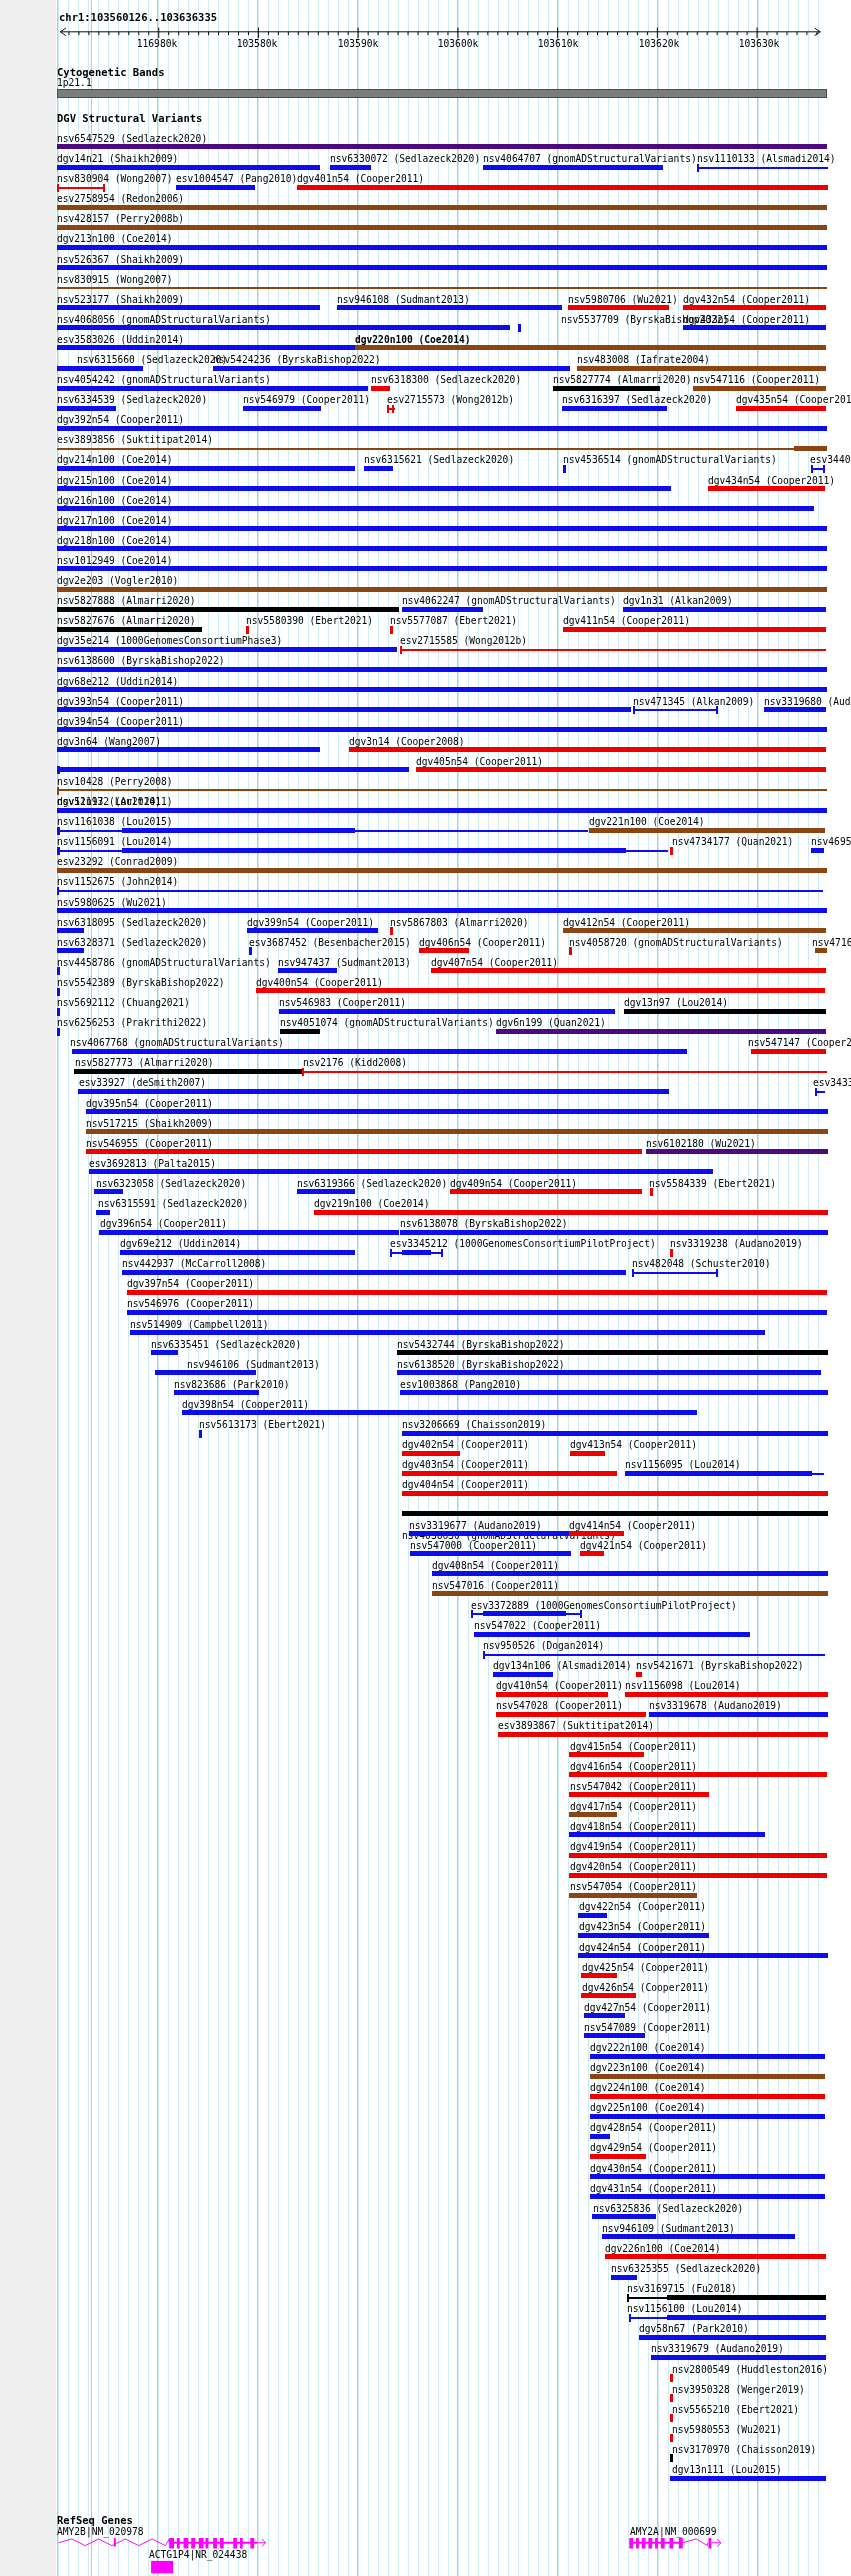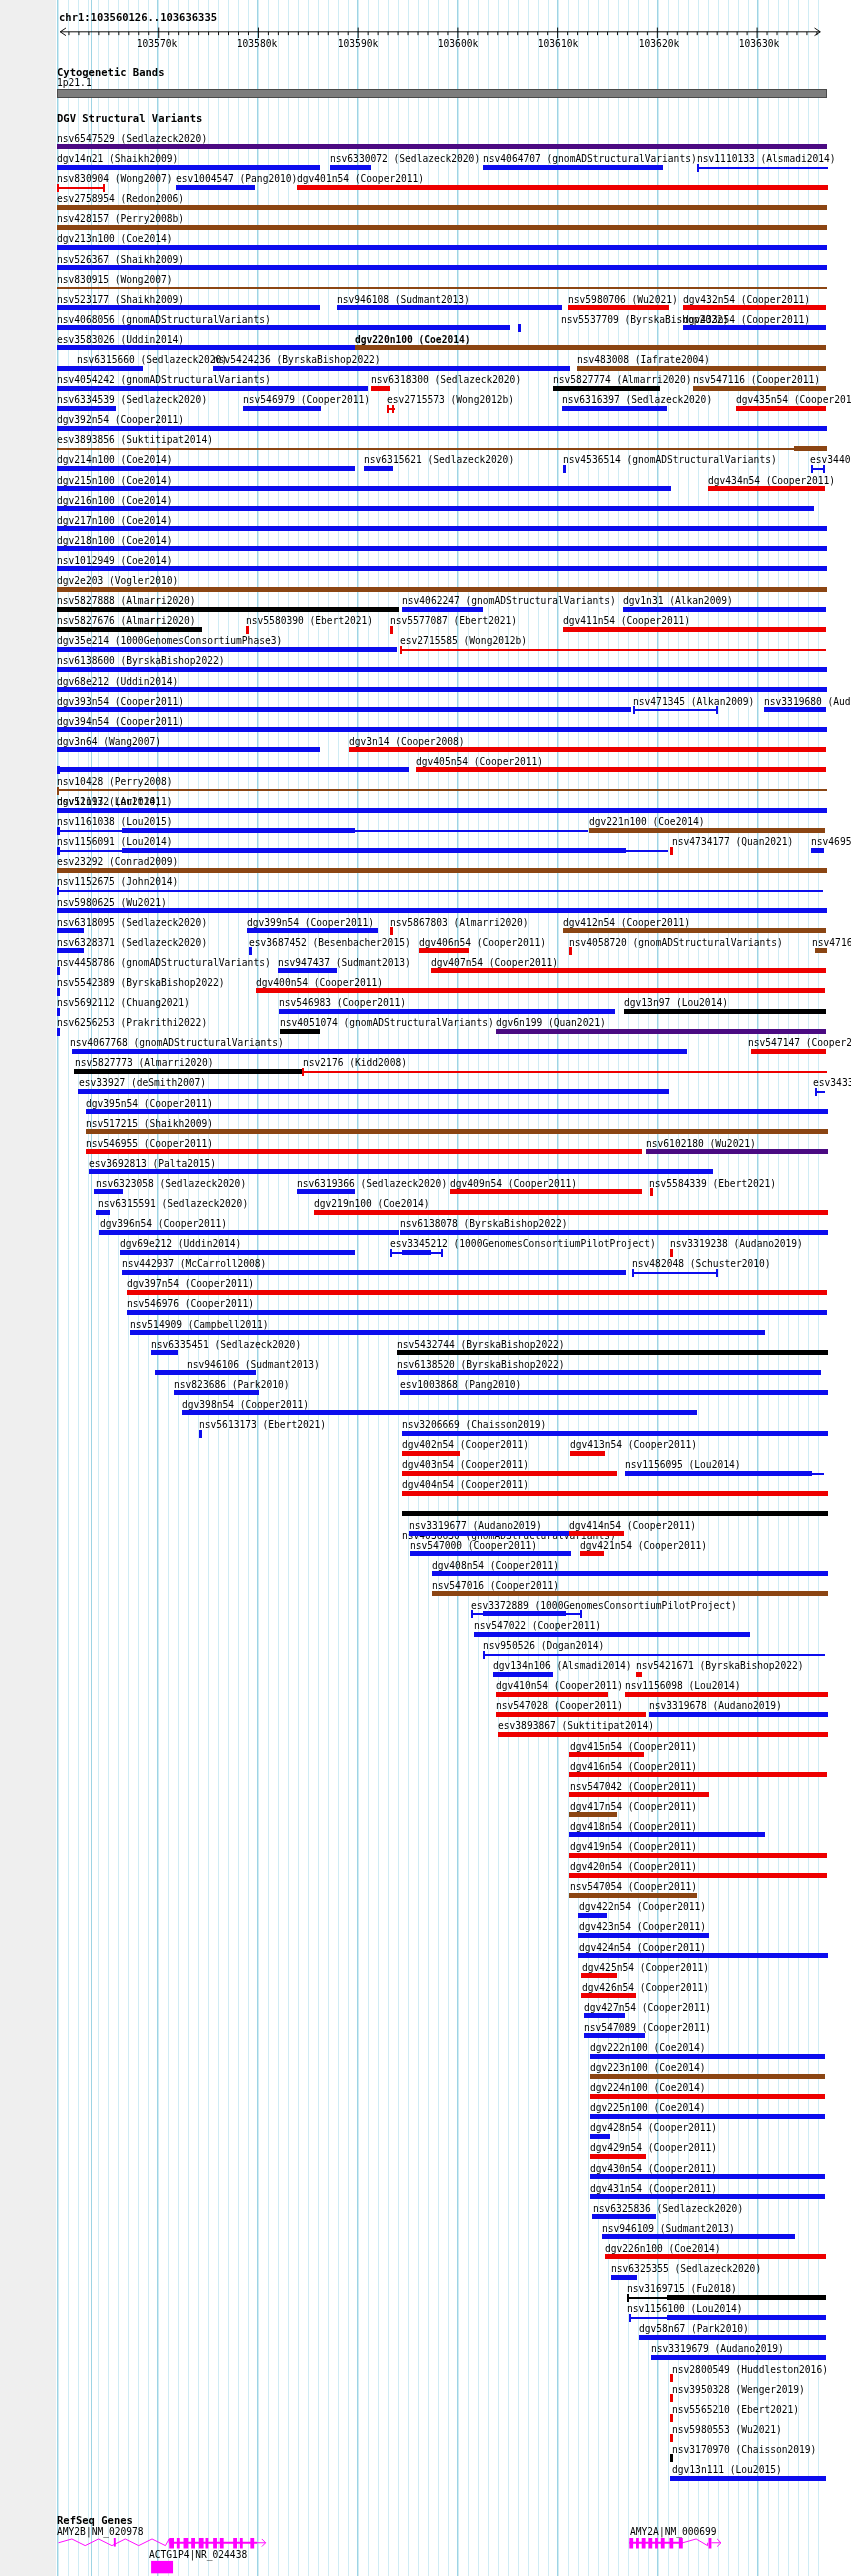--- a/index.html
+++ b/index.html
@@ -105,21 +105,21 @@
       <line x1="783.0012203283077" y1="33.5" x2="783.0012203283077" y2="37" stroke="#000" stroke-width="1"></line>
       <line x1="793.4986681363093" y1="29" x2="793.4986681363093" y2="40" stroke="#000" stroke-width="1"></line>
       <line x1="803.996115944311" y1="33.5" x2="803.996115944311" y2="37" stroke="#000" stroke-width="1"></line>
       <line x1="814.4935637523128" y1="33.5" x2="814.4935637523128" y2="37" stroke="#000" stroke-width="1"></line>
       <line x1="824.9910115603144" y1="33.5" x2="824.9910115603144" y2="37" stroke="#000" stroke-width="1"></line>
       <line x1="835.4884593683161" y1="33.5" x2="835.4884593683161" y2="37" stroke="#000" stroke-width="1"></line>
       <line x1="845.9859071763177" y1="33.5" x2="845.9859071763177" y2="37" stroke="#000" stroke-width="1"></line>
       <line x1="856.4833549843195" y1="33.5" x2="856.4833549843195" y2="37" stroke="#000" stroke-width="1"></line>
     </svg>
   <div id="ruler-labels">
-      <div class="rtick-label" style="left: 157px; top: 39px;">103570k</div>
+      <div class="rtick-label" style="left: 157px; top: 39px;">116980k</div>
       <div class="rtick-label" style="left: 257px; top: 39px;">103580k</div>
       <div class="rtick-label" style="left: 358px; top: 39px;">103590k</div>
       <div class="rtick-label" style="left: 458px; top: 39px;">103600k</div>
       <div class="rtick-label" style="left: 558px; top: 39px;">103610k</div>
       <div class="rtick-label" style="left: 659px; top: 39px;">103620k</div>
       <div class="rtick-label" style="left: 759px; top: 39px;">103630k</div>
     </div>
 
   <div class="title" style="left:57px;top:67px;">Cytogenetic Bands</div>
   <div class="lbl" style="left:57px;top:78px;">1p21.1</div>

